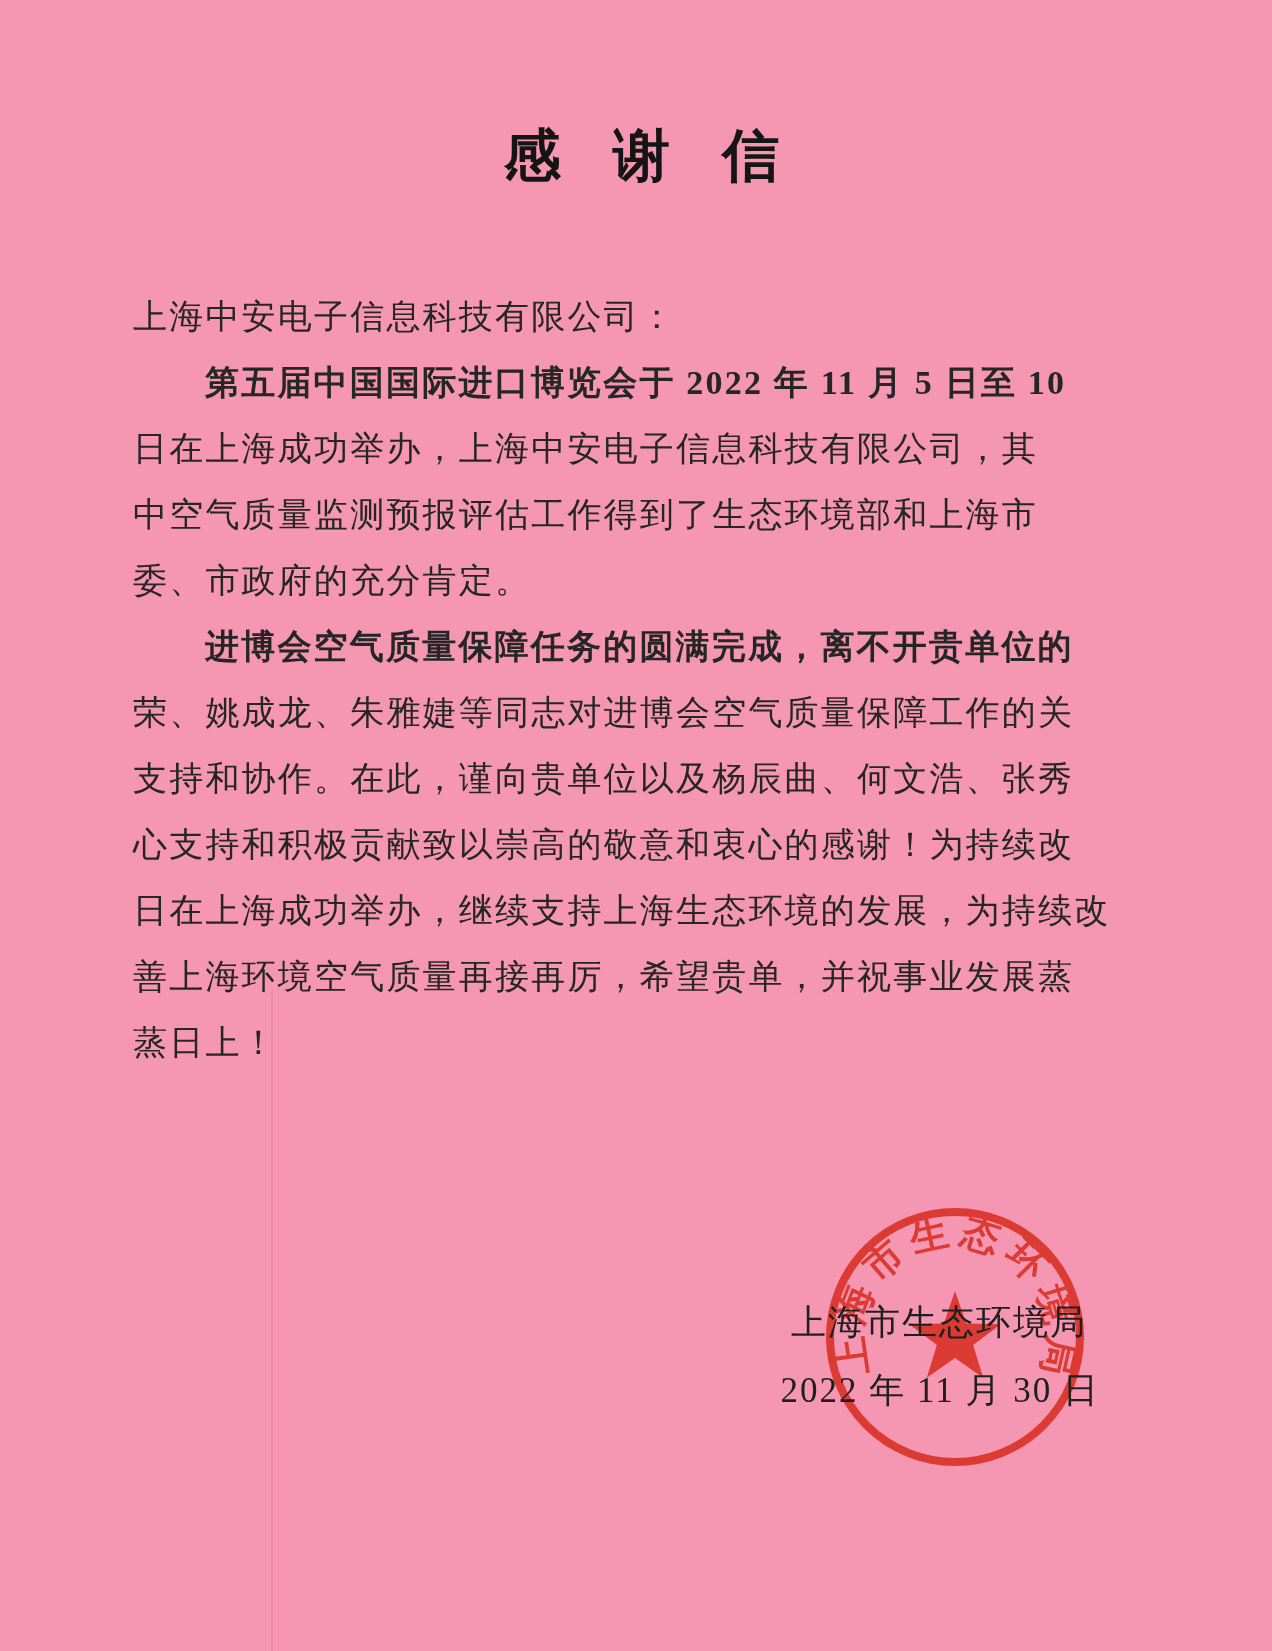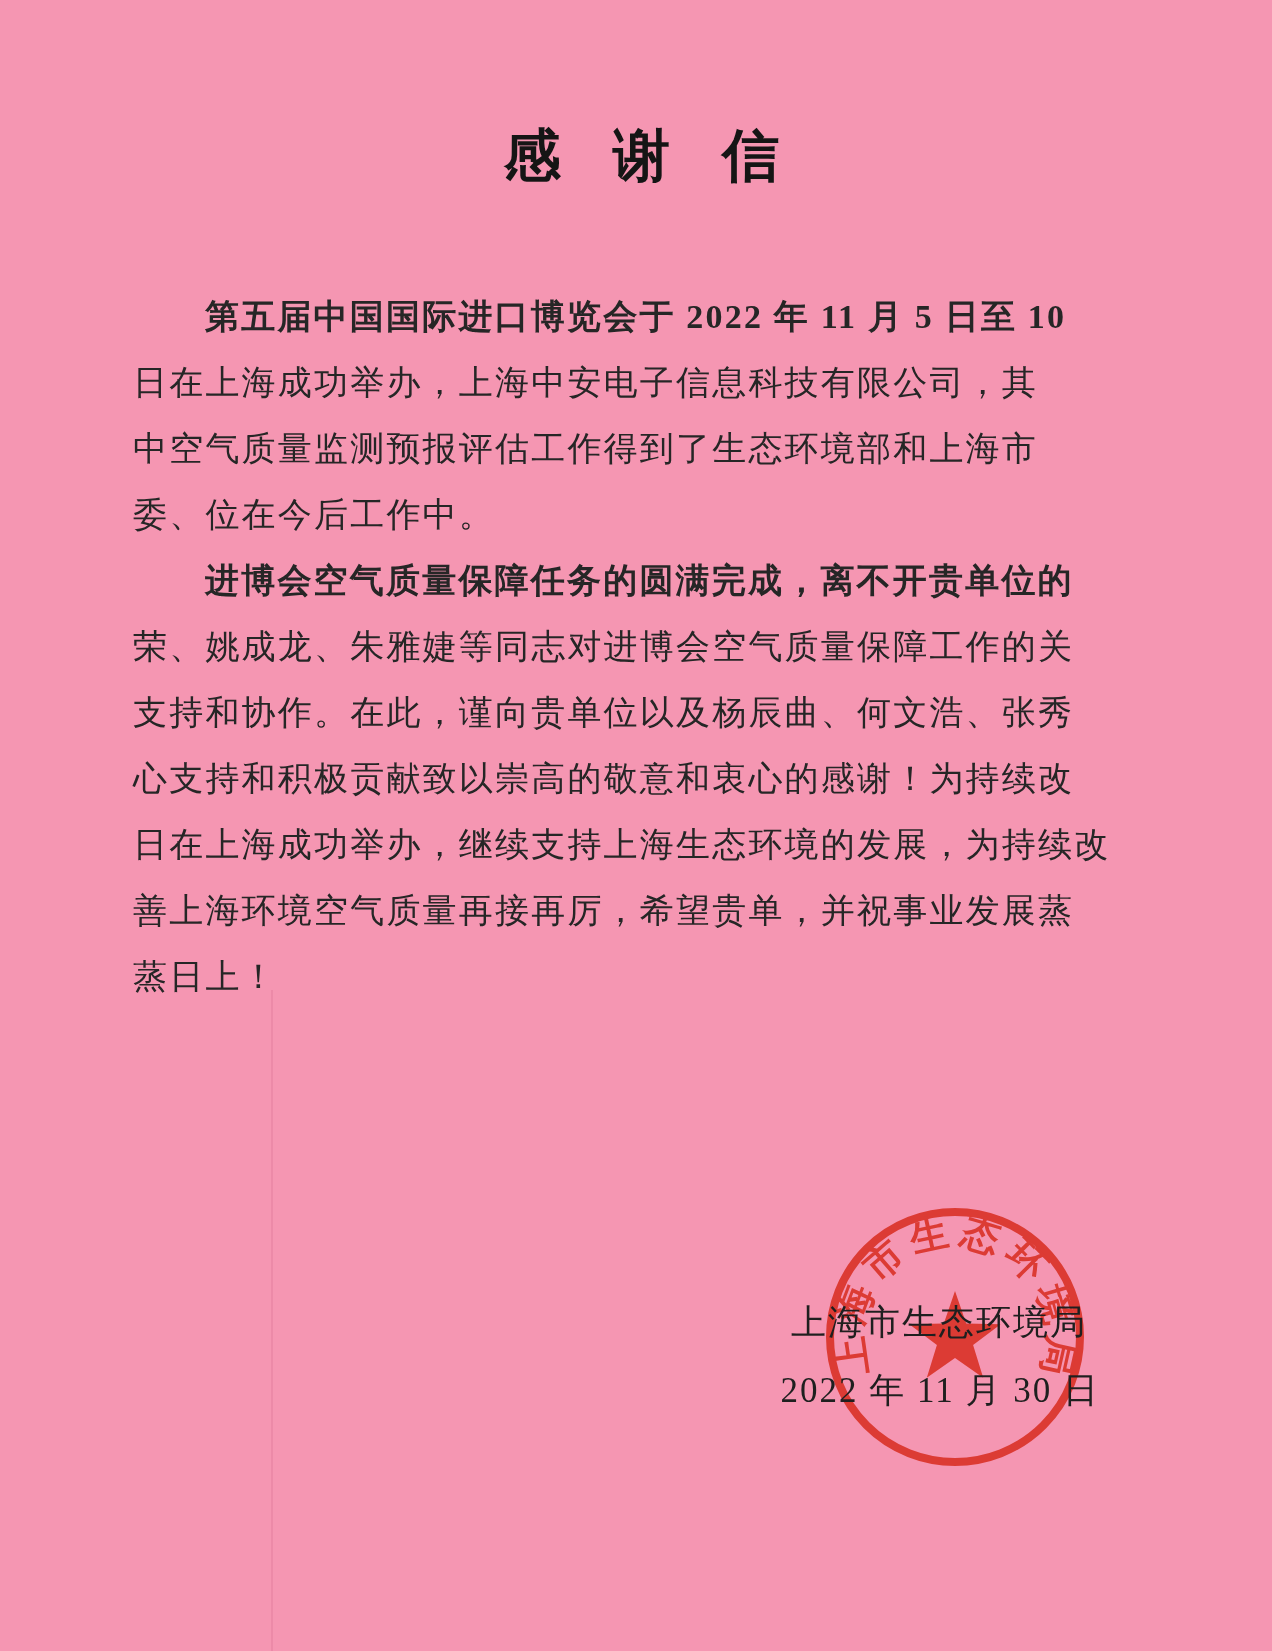--- a/index.html
+++ b/index.html
@@ -86,24 +86,25 @@
   }
 </style>
 </head>
 <body>
 
 <div class="page">
 
   <div class="title">感 谢 信</div>
 
   <div class="body-block">
+    <div class="line">上海中安电子信息科技有限公司：</div>
     <div class="line indent">第五届中国国际进口博览会于 2022 年 11 月 5 日至 10</div>
     <div class="line">日在上海成功举办，上海中安电子信息科技有限公司，其</div>
     <div class="line">中空气质量监测预报评估工作得到了生态环境部和上海市</div>
-    <div class="line">委、位在今后工作中。</div>
+    <div class="line">委、市政府的充分肯定。</div>
     <div class="line indent">进博会空气质量保障任务的圆满完成，离不开贵单位的</div>
     <div class="line">荣、姚成龙、朱雅婕等同志对进博会空气质量保障工作的关</div>
     <div class="line">支持和协作。在此，谨向贵单位以及杨辰曲、何文浩、张秀</div>
     <div class="line">心支持和积极贡献致以崇高的敬意和衷心的感谢！为持续改</div>
     <div class="line">日在上海成功举办，继续支持上海生态环境的发展，为持续改</div>
     <div class="line">善上海环境空气质量再接再厉，希望贵单，并祝事业发展蒸</div>
     <div class="line">蒸日上！</div>
   </div>
 
   <div class="sig-org">上海市生态环境局</div>

